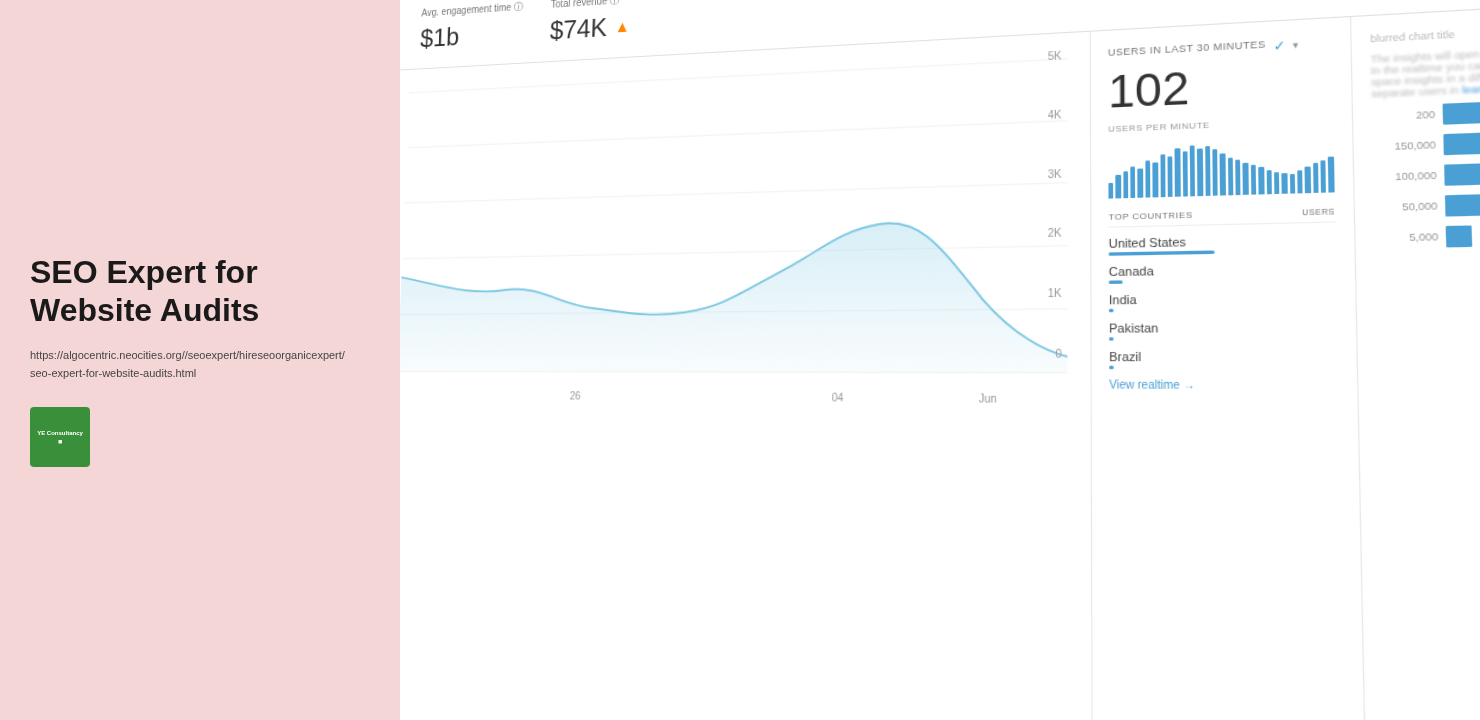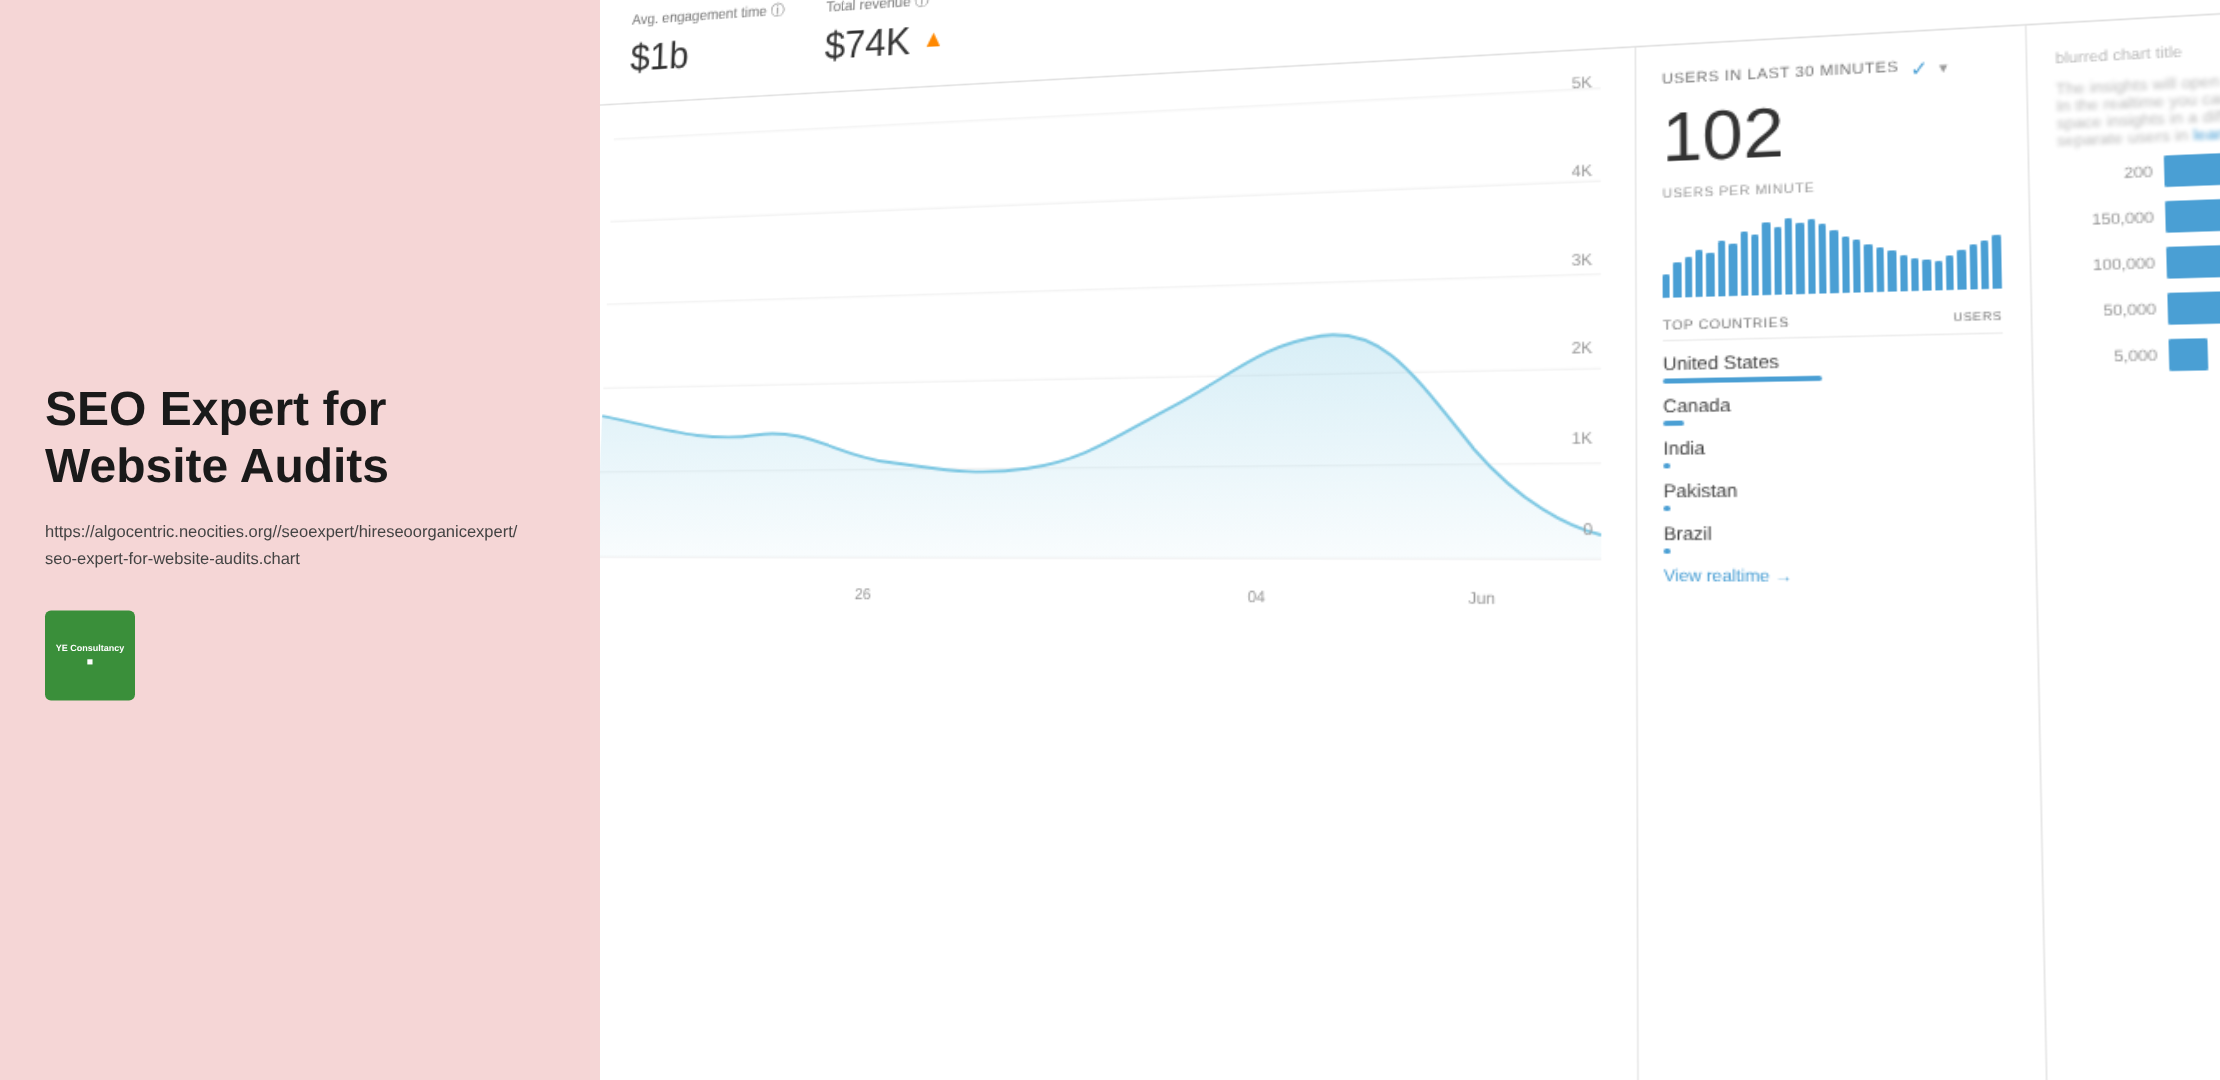--- a/index.html
+++ b/index.html
@@ -334,21 +334,21 @@
       font-size: 12px;
     }
   </style>
 </head>
 <body>
 
 <div class="left-panel">
   <h1 class="seo-title">SEO Expert for Website Audits</h1>
   <div class="url-text">
     <span>https://algocentric.neocities.org//seoexpert/hireseoorganicexpert/</span><br>
-    <span>seo-expert-for-website-audits.chart</span>
+    <span>seo-expert-for-website-audits.html</span>
   </div>
   <div class="logo-box">
     <span style="font-size:6px; line-height:1.4">YE Consultancy</span>
     <span>■</span>
   </div>
 </div>
 
 <div class="right-panel">
   <div class="analytics-wrapper">
     <div class="analytics-content">

